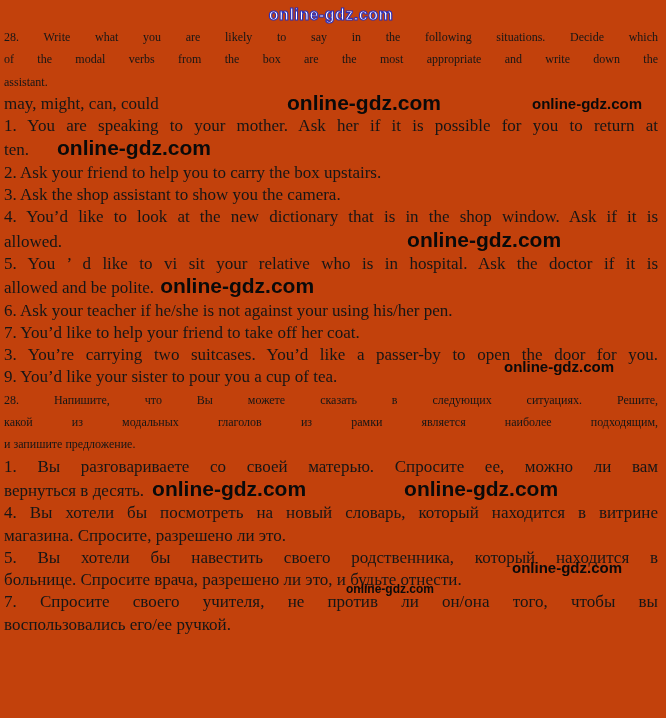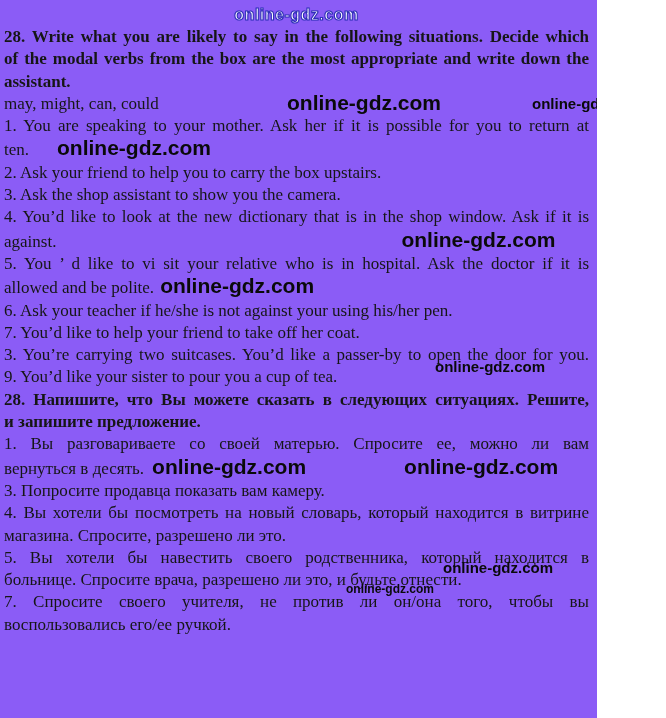--- a/index.html
+++ b/index.html
@@ -1,29 +1,29 @@
 <!DOCTYPE html>
 <html><head>
 <meta charset="utf-8">
 <style>
   html,body{margin:0;padding:0;background:#ffffff;}
   .page{
-    width:597px;height:718px;overflow:hidden;background:#8b5cf6;color:#161616;
+    width:666px;height:718px;overflow:hidden;background:#c2410c;color:#161616;
     font-family:"Liberation Serif","DejaVu Serif",serif;font-size:17px;
     box-sizing:border-box;padding:0 8px 0 4px;position:relative;
   }
   .top-wm{height:26px;text-align:center;padding-top:5px;box-sizing:border-box;}
   .wm{font-family:"Liberation Sans","DejaVu Sans",sans-serif;font-weight:bold;color:#0a0a0a;white-space:nowrap;}
   .wm-outline{font-size:16px;color:#ffffff;-webkit-text-stroke:1.1px #2f2fb8;text-shadow:0 0 1px #2f2fb8;letter-spacing:.5px;}
   .wm-lg{font-size:21px;line-height:21px;display:inline-block;vertical-align:baseline;}
   .wm-md{font-size:15px;line-height:15px;display:inline-block;vertical-align:baseline;}
   .wm-sm{font-size:12px;line-height:12px;display:inline-block;}
   .line{line-height:22.3px;text-align:left;}
   .jl{text-align:justify;text-align-last:justify;}
-  .bold{font-weight:bold;font-size:17px;}
+  .bold{font-weight:normal;font-size:12px;}
   .rel{position:relative;}
   .abs{position:absolute;}
 </style>
 </head>
 <body>
 
 <div class="page">
 
   <div class="top-wm">
     <span class="wm wm-outline">online-gdz.com</span>
@@ -52,21 +52,21 @@
     <div class="line">2. Ask your friend to help you to carry the box upstairs.</div>
   </div>
 
   <div>
     <div class="line">3. Ask the shop assistant to show you the camera.</div>
   </div>
 
   <div>
     <div class="line jl">4. You’d like to look at the new dictionary that is in the shop window. Ask if it is</div>
     <div class="line">
-      <span>against.</span><span class="wm wm-lg" style="margin-left:345px;">online-gdz.com</span>
+      <span>allowed.</span><span class="wm wm-lg" style="margin-left:345px;">online-gdz.com</span>
     </div>
   </div>
 
   <div>
     <div class="line jl">5. You ’ d like to vi sit your relative who is in hospital. Ask the doctor if it is</div>
     <div class="line">
       <span>allowed and be polite.</span><span class="wm wm-lg" style="margin-left:6px;">online-gdz.com</span>
     </div>
   </div>
 
@@ -83,34 +83,32 @@
     <span class="wm wm-md abs" style="right:44px;top:15px;">online-gdz.com</span>
   </div>
 
   <div>
     <div class="line">9. You’d like your sister to pour you a cup of tea.</div>
   </div>
 
 
   <div>
     <div class="line bold jl">28. Напишите, что Вы можете сказать в следующих ситуациях. Решите,</div>
+    <div class="line bold jl">какой из модальных глаголов из рамки является наиболее подходящим,</div>
     <div class="line bold">и запишите предложение.</div>
   </div>
 
   <div>
     <div class="line jl">1. Вы разговариваете со своей матерью. Спросите ее, можно ли вам</div>
     <div class="line">
       <span>вернуться в десять.</span><span class="wm wm-lg" style="margin-left:8px;">online-gdz.com</span><span class="wm wm-lg" style="margin-left:98px;">online-gdz.com</span>
     </div>
   </div>
 
 
-  <div>
-    <div class="line">3. Попросите продавца показать вам камеру.</div>
-  </div>
 
   <div>
     <div class="line jl">4. Вы хотели бы посмотреть на новый словарь, который находится в витрине</div>
     <div class="line">магазина. Спросите, разрешено ли это.</div>
   </div>
 
   <div class="rel">
     <div class="line jl">5. Вы хотели бы навестить своего родственника, который находится в</div>
     <div class="line">больнице. Спросите врача, разрешено ли это, и будьте отнести.</div>
     <span class="wm wm-md abs" style="right:36px;top:13px;">online-gdz.com</span>

